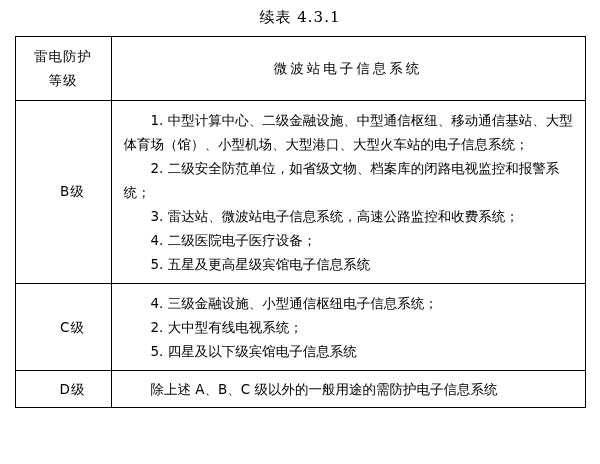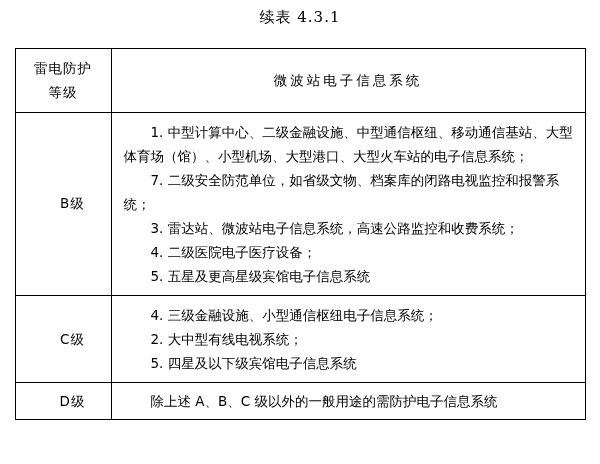--- a/index.html
+++ b/index.html
@@ -24,21 +24,21 @@
     text-align: center;
     font-size: 15px;
     letter-spacing: 1px;
     padding-top: 8px;
     padding-bottom: 9px;
     font-family: "DejaVu Serif", "Liberation Serif", serif;
   }
   table.main {
     border-collapse: collapse;
     width: 570px;
-    margin: 12px auto;
+    margin: 0 auto;
     table-layout: fixed;
   }
   table.main td {
     border: 1px solid #000000;
     vertical-align: middle;
     font-size: 13.5px;
     line-height: 1.75;
   }
   .col-grade {
     width: 96px;
@@ -102,21 +102,21 @@
           <div>雷电防护</div>
           <div>等级</div>
         </td>
         <td class="head-cell-wide">微波站电子信息系统</td>
       </tr>
 
       <tr>
         <td class="grade-cell">B级</td>
         <td class="body-cell">
           <p>1. 中型计算中心、二级金融设施、中型通信枢纽、移动通信基站、大型体育场（馆）、小型机场、大型港口、大型火车站的电子信息系统；</p>
-          <p>7. 二级安全防范单位，如省级文物、档案库的闭路电视监控和报警系统；</p>
+          <p>2. 二级安全防范单位，如省级文物、档案库的闭路电视监控和报警系统；</p>
           <p>3. 雷达站、微波站电子信息系统，高速公路监控和收费系统；</p>
           <p>4. 二级医院电子医疗设备；</p>
           <p>5. 五星及更高星级宾馆电子信息系统</p>
         </td>
       </tr>
 
       <tr>
         <td class="grade-cell">C级</td>
         <td class="body-cell">
           <p>4. 三级金融设施、小型通信枢纽电子信息系统；</p>

